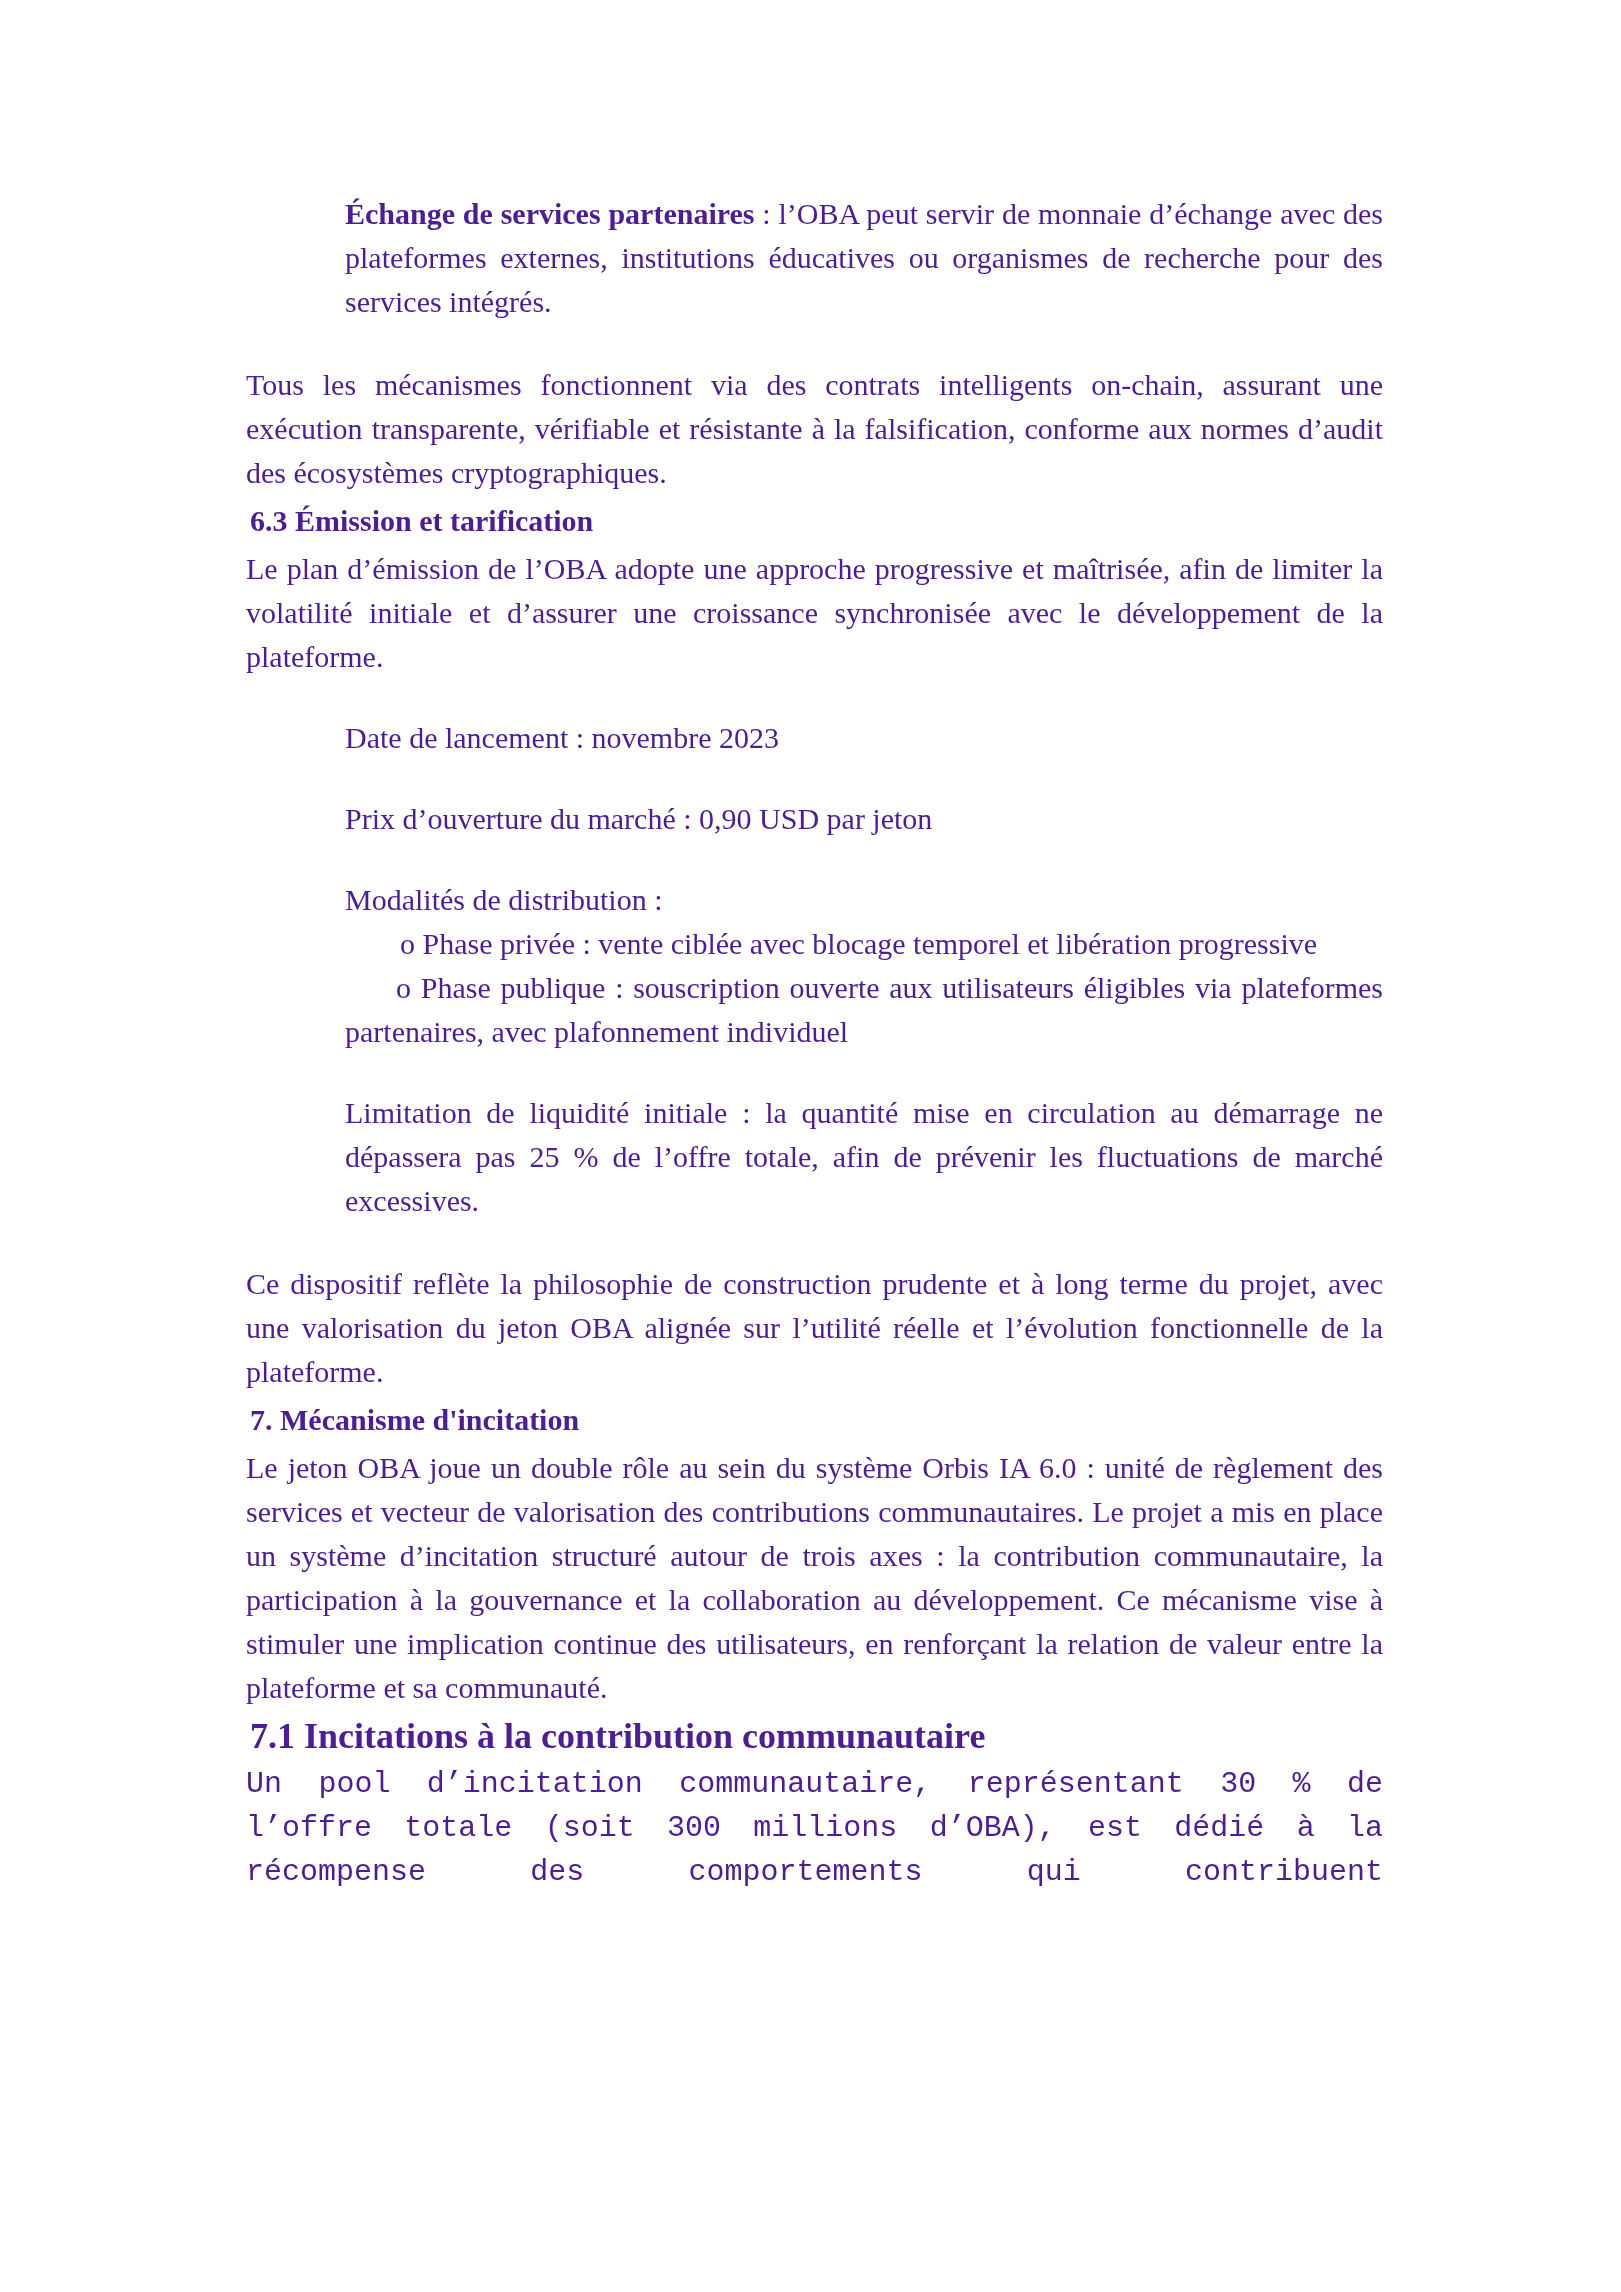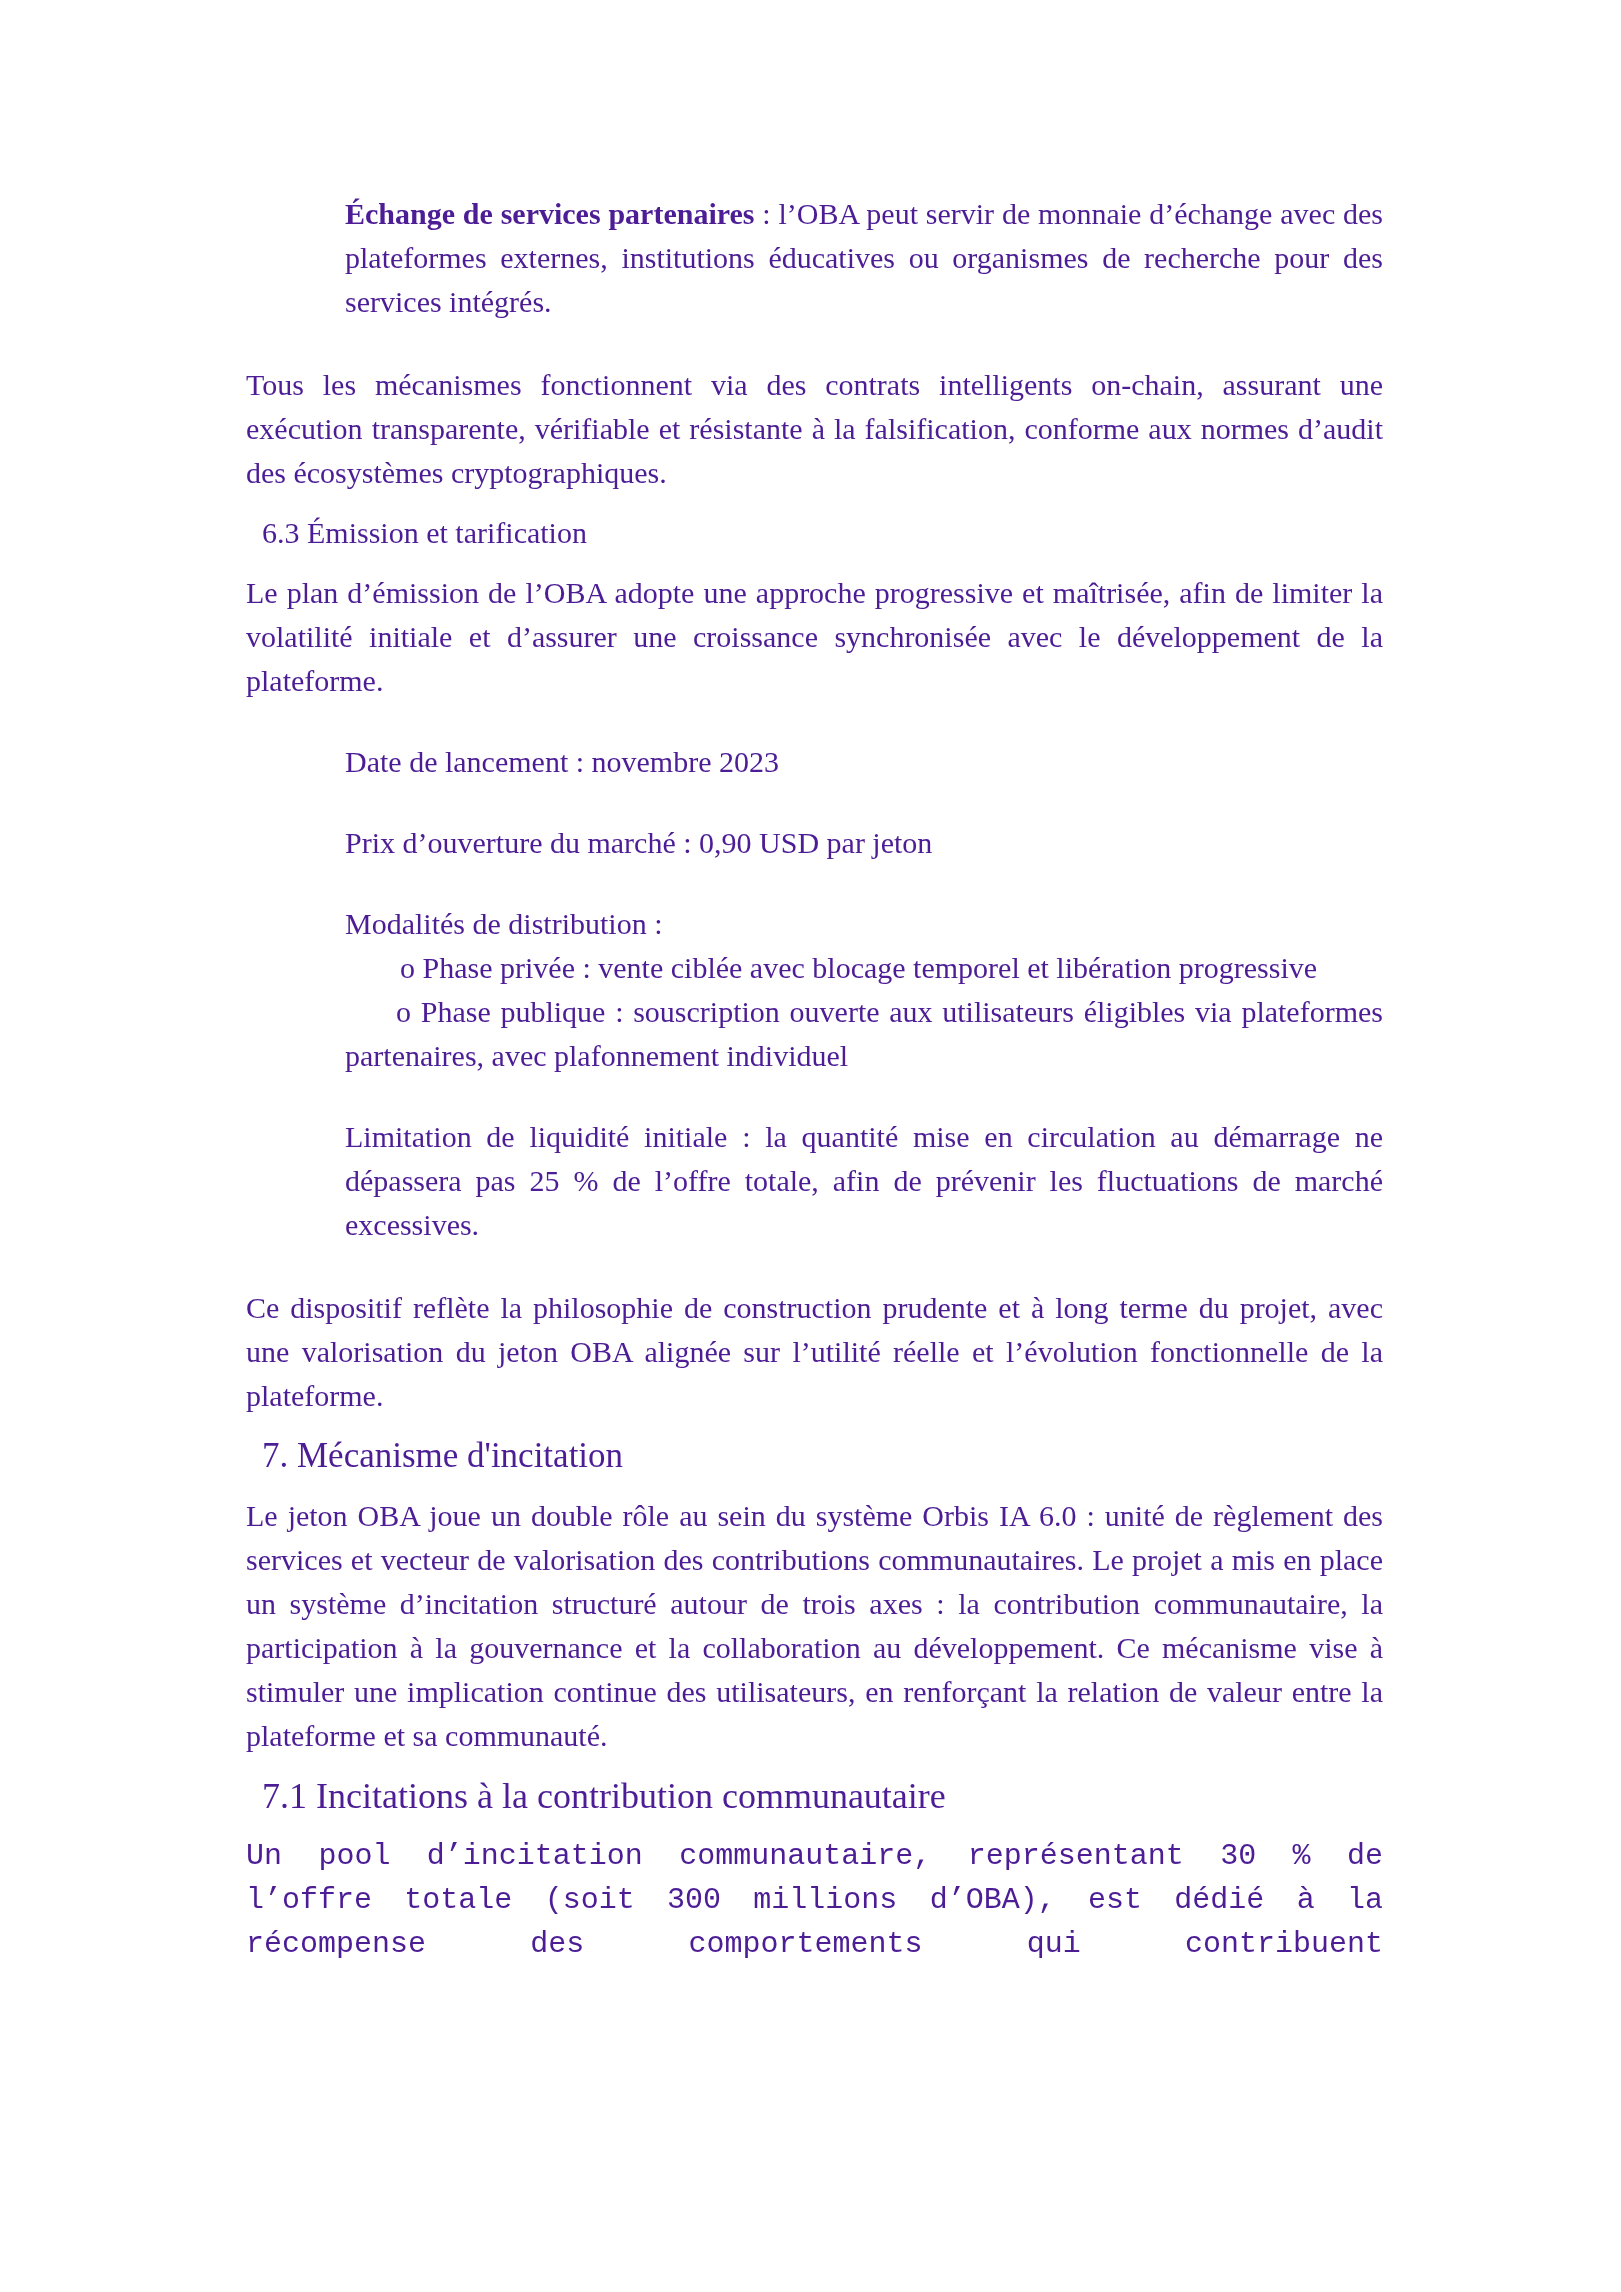--- a/index.html
+++ b/index.html
@@ -6,21 +6,21 @@
   body { width: 1621px; height: 2293px; position: relative; overflow: hidden; }
   .page {
     position: absolute; left: 246px; top: 192px; width: 1137px;
     font-family: "Liberation Serif", "DejaVu Serif", serif;
     font-size: 30px; line-height: 44px; color: #4c1d95;
   }
   p { margin: 0; text-align: justify; }
   .indent { margin-left: 99px; }
   .gap-s { margin-top: 37px; }
   .gap-m { margin-top: 39px; }
-  .heading { font-weight: normal; margin: 16px; }
+  .heading { font-weight: bold; margin: 4px; }
   .sub-p { text-indent: 55px; }
   .sub-p2 { text-indent: 51px; }
   .b { font-weight: bold; }
   .last-justify { text-align-last: justify; font-family: Liberation Mono, monospace; }
 </style>
 </head>
 <body>
 
 <div class="page">
 
@@ -37,20 +37,20 @@
   <div class="indent gap-s">
     <p>Modalités de distribution :</p>
     <p class="sub-p">o Phase privée : vente ciblée avec blocage temporel et libération progressive</p>
     <p class="sub-p2">o Phase publique : souscription ouverte aux utilisateurs éligibles via plateformes partenaires, avec plafonnement individuel</p>
   </div>
 
   <p class="indent gap-s">Limitation de liquidité initiale : la quantité mise en circulation au démarrage ne dépassera pas 25 % de l’offre totale, afin de prévenir les fluctuations de marché excessives.</p>
 
   <p class="gap-m">Ce dispositif reflète la philosophie de construction prudente et à long terme du projet, avec une valorisation du jeton OBA alignée sur l’utilité réelle et l’évolution fonctionnelle de la plateforme.</p>
 
-  <h3 class="heading gap-m" style="font-size:35px;">7. Mécanisme d'incitation</h3>
+  <h3 class="heading gap-m" style="font-size:30px;">7. Mécanisme d'incitation</h3>
   <p>Le jeton OBA joue un double rôle au sein du système Orbis IA 6.0 : unité de règlement des services et vecteur de valorisation des contributions communautaires. Le projet a mis en place un système d’incitation structuré autour de trois axes : la contribution communautaire, la participation à la gouvernance et la collaboration au développement. Ce mécanisme vise à stimuler une implication continue des utilisateurs, en renforçant la relation de valeur entre la plateforme et sa communauté.</p>
 
   <h3 class="heading gap-m" style="font-size:36px;">7.1 Incitations à la contribution communautaire</h3>
   <p class="last-justify">Un pool d’incitation communautaire, représentant 30 % de l’offre totale (soit 300 millions d’OBA), est dédié à la récompense des comportements qui contribuent</p>
 
 </div>
 
 
 </body></html>

